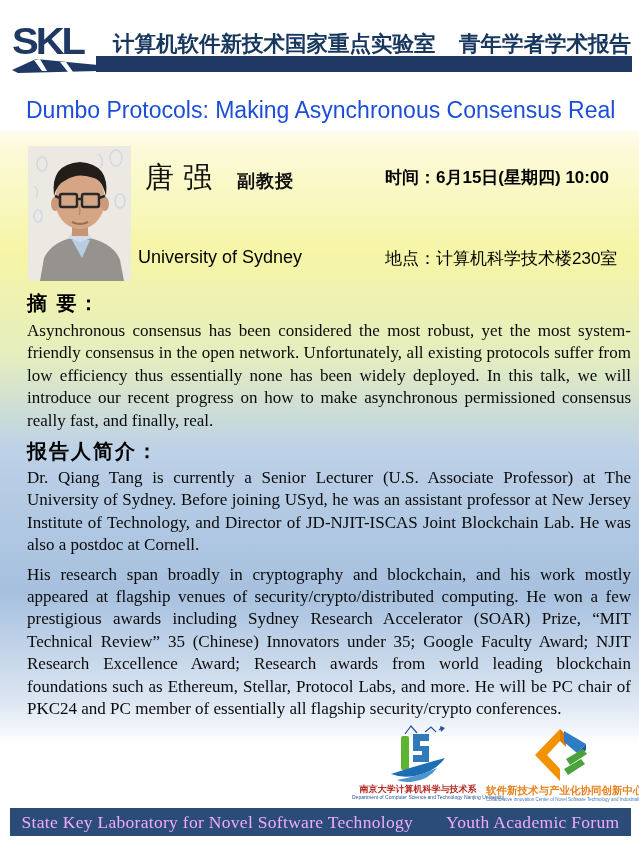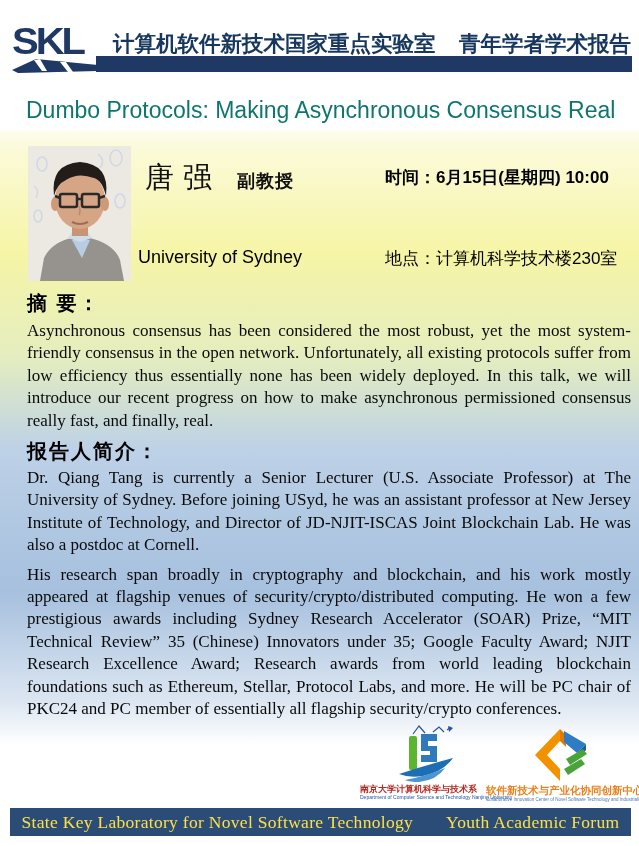--- a/index.html
+++ b/index.html
@@ -29,21 +29,21 @@
     white-space:nowrap;
   }
   .header-bar{
     position:absolute;left:96px;top:56px;width:536px;height:16px;
     background:#1f3864;
   }
 
   
   .talk-title{
     position:absolute;left:26px;top:97px;width:606px;
-    font-size:23px;color:#0f766e;letter-spacing:0px;
+    font-size:23px;color:#1d4ed8;letter-spacing:0px;
     white-space:nowrap;
   }
 
   
   .gradient{
     position:absolute;left:0;top:130px;width:639px;height:615px;
     background:linear-gradient(180deg,
       #fefdf0 0%,
       #fbfad8 3%,
       #f6f5a6 20%,
@@ -81,36 +81,36 @@
   .bio-heading{top:308px;}
   .bio-body{
     position:absolute;left:27px;top:337px;width:604px;
     font-family:"Liberation Serif",serif;
     font-size:17px;line-height:22.4px;color:#0a0a0a;
     text-align:justify;
   }
   .bio-body p{margin:0 0 7px 0;}
 
   
-  .nju-logo-block{position:absolute;left:360px;top:724px;width:132px;}
+  .nju-logo-block{position:absolute;left:352px;top:724px;width:132px;text-align:center;}
   .nju-logo{display:block;margin:0 auto;width:66px;height:60px;}
   .nju-caption{font-size:9px;font-weight:bold;color:#b42b23;line-height:10px;white-space:nowrap;}
   .nju-subcaption{font-size:5px;color:#27539b;line-height:6px;white-space:nowrap;}
 
   .cic-logo-block{position:absolute;left:486px;top:728px;width:150px;text-align:left;}
   .cic-logo{display:block;margin:0 auto;width:56px;height:54px;}
   .cic-caption{font-size:10.5px;font-weight:bold;color:#e8821e;line-height:13px;margin-top:2px;white-space:nowrap;}
   .cic-subcaption{font-size:4.5px;color:#4a7ab5;line-height:6px;white-space:nowrap;}
 
   .footer-bar{
     position:absolute;left:10px;top:808px;width:621px;height:28px;
     background:#2b4c77;
     display:flex;align-items:center;justify-content:center;gap:33px;
     font-family:"Liberation Serif",serif;
-    font-size:17.5px;color:#fde047;letter-spacing:.3px;
+    font-size:17.5px;color:#f0abfc;letter-spacing:.3px;
     white-space:nowrap;
   }
 </style>
 </head>
 <body>
 
 <div class="poster">
 
   <div class="skl-logo">
     <span class="skl-text">SKL</span>

